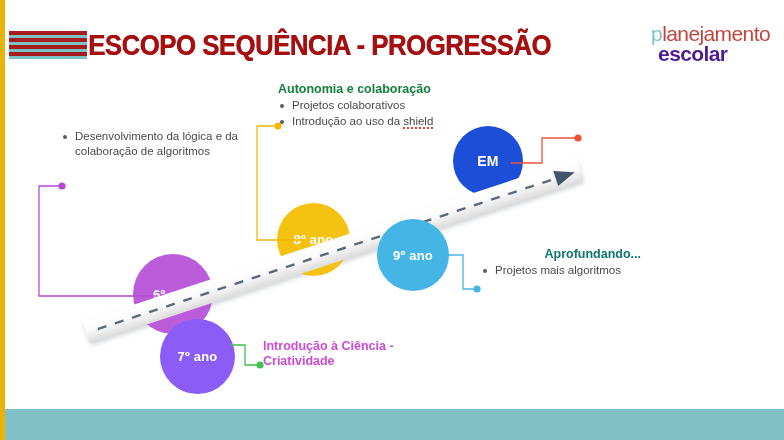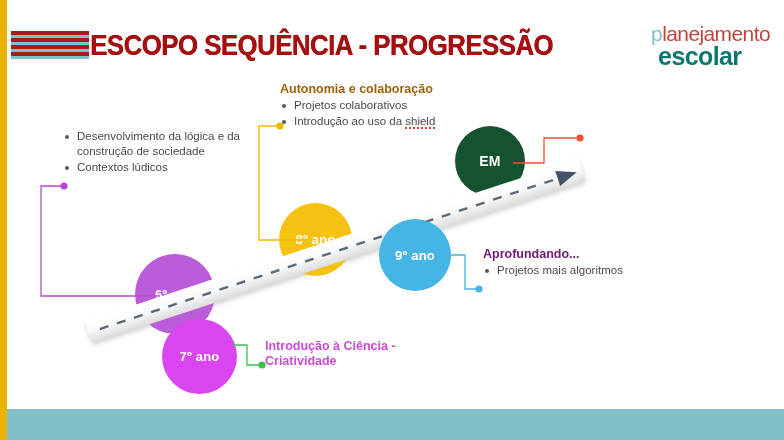--- a/index.html
+++ b/index.html
@@ -4,21 +4,21 @@
 <style>
   html,body{margin:0;padding:0;}
   body{
     width:784px;height:440px;overflow:hidden;
     background:#ffffff;
     font-family:"Liberation Sans", sans-serif;
   }
   #slide{
     position:relative;width:784px;height:440px;
     background:#ffffff;
-    border-left:7px solid #eab308;
+    border-left:5px solid #eab308;
     box-sizing:border-box;
     overflow:hidden;
   }
 
   
   .stripes{position:absolute;left:4px;top:31px;width:78px;height:38px;}
   .stripes i{display:block;width:100%;}
   .stripes i.r{height:4px;background:#a61c1c;}
   .stripes i.t{height:3px;background:#79c4c9;}
 
@@ -27,38 +27,38 @@
     font-family:"Liberation Sans Narrow","Liberation Sans",sans-serif;
     font-size:30px;font-weight:bold;letter-spacing:-0.6px;
     color:#a50f0f;white-space:nowrap;
     transform:scaleX(0.86);transform-origin:left center;
     text-shadow:0.5px 0 0 #a50f0f;
   }
 
   .logo{position:absolute;right:14px;top:24px;text-align:left;line-height:0.96;}
   .logo .l1{font-size:21px;font-weight:normal;color:#c0453c;letter-spacing:-0.6px;}
   .logo .l1 .p{color:#7fc3c8;}
-  .logo .l2{font-size:25px;font-weight:bold;color:#0f766e;letter-spacing:-0.6px;padding-left:7px;}
+  .logo .l2{font-size:21px;font-weight:bold;color:#4c1d95;letter-spacing:-0.6px;padding-left:7px;}
 
   
   .road-wrap{position:absolute;left:0;top:0;width:784px;height:440px;pointer-events:none;}
 
   
   .node{
     position:absolute;border-radius:50%;
     display:flex;align-items:center;justify-content:center;
     color:#ffffff;font-weight:bold;font-size:13px;
     letter-spacing:0.2px;
   }
   .node span{pointer-events:none;}
   .n6{left:128px;top:254px;width:80px;height:80px;background:#bb5ddb;}
-  .n7{left:155px;top:319px;width:75px;height:75px;background:#d946ef;}
+  .n7{left:155px;top:319px;width:75px;height:75px;background:#8b5cf6;}
   .n8{left:272px;top:203px;width:73px;height:73px;background:#f6c211;}
   .n9{left:372px;top:219px;width:72px;height:72px;background:#44b5e5;text-align:right;}
-  .nem{left:448px;top:126px;width:70px;height:70px;background:#14532d;font-size:14px;}
+  .nem{left:448px;top:126px;width:70px;height:70px;background:#1d4ed8;font-size:14px;}
 
   
   .below-road{z-index:4;}
 
   
   .conn{position:absolute;left:0;top:0;width:784px;height:440px;z-index:6;pointer-events:none;}
 
   
   .blk{position:absolute;z-index:7;}
   .blk h3{margin:0 0 1px 0;font-size:12.5px;font-weight:bold;line-height:1.22;}
@@ -69,25 +69,25 @@
   }
   .blk li:before{
     content:"";position:absolute;left:2px;top:6px;
     width:4px;height:4px;border-radius:50%;background:#595959;
   }
   .sp{border-bottom:2px dotted #e34234;padding-bottom:0px;}
 
   .b-pc{left:56px;top:129px;width:195px;}
   .b-pc h3{color:#b64ad4;}
   .b-auto{left:273px;top:82px;width:165px;}
-  .b-auto h3{color:#a16207;}
+  .b-auto h3{color:#15803d;}
   .b-rob{left:571px;top:94px;width:190px;}
   .b-rob h3{color:#f0503a;}
   .b-apro{left:476px;top:247px;width:160px;}
-  .b-apro h3{color:#701a75;}
+  .b-apro h3{color:#0f766e;text-align:right;}
   .b-intro{left:258px;top:339px;width:200px;}
   .b-intro h3{color:#cc4bd4;}
 
   
   .footbar{position:absolute;left:0;bottom:0;width:784px;height:31px;background:#81c0c6;z-index:9;}
 </style>
 </head>
 <body>
 
 <div id="slide">
@@ -177,22 +177,21 @@
     <circle cx="472" cy="289" r="3.6" fill="#44b5e5"></circle>
 
     <g stroke="#3fbf4f" stroke-width="1.3" fill="none">
       <path d="M255 365 L240 365 L240 345 L226 345"></path>
     </g>
     <circle cx="255" cy="365" r="3.6" fill="#3fbf4f"></circle>
   </svg>
 
   <div class="blk b-pc">
     <ul>
-      <li>Desenvolvimento da lógica e da construção de sociedade</li>
-      <li>Contextos lúdicos</li>
+      <li>Desenvolvimento da lógica e da colaboração de algoritmos</li>
     </ul>
   </div>
 
   <div class="blk b-auto">
     <h3>Autonomia e colaboração</h3>
     <ul>
       <li>Projetos colaborativos</li>
       <li><span>Introdução ao uso da</span>
         <span class="sp">shield</span></li>
     </ul>

